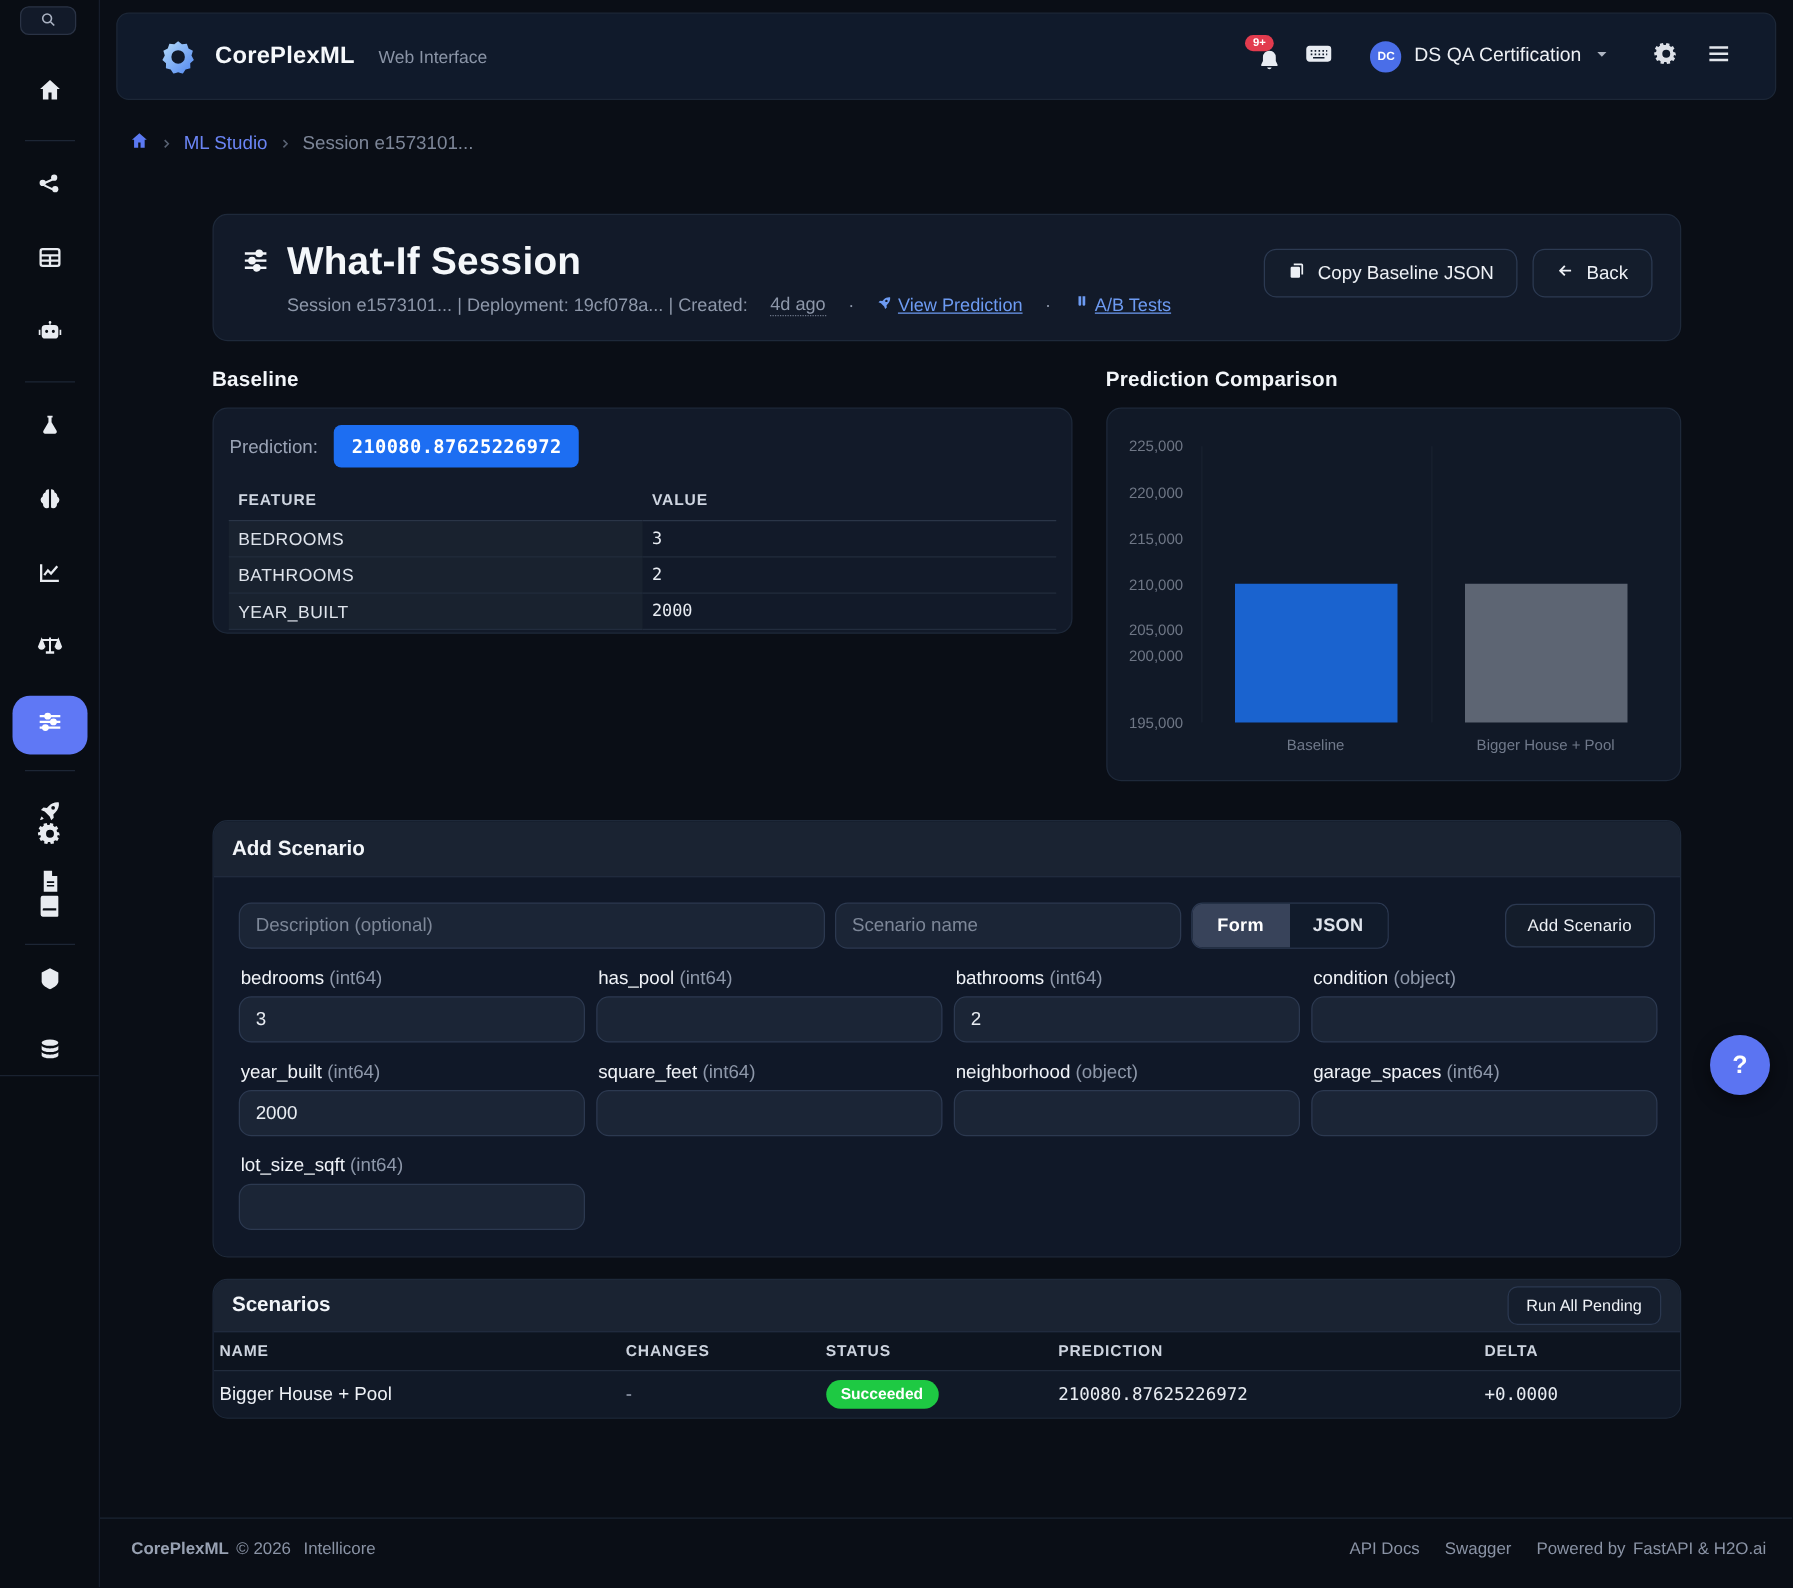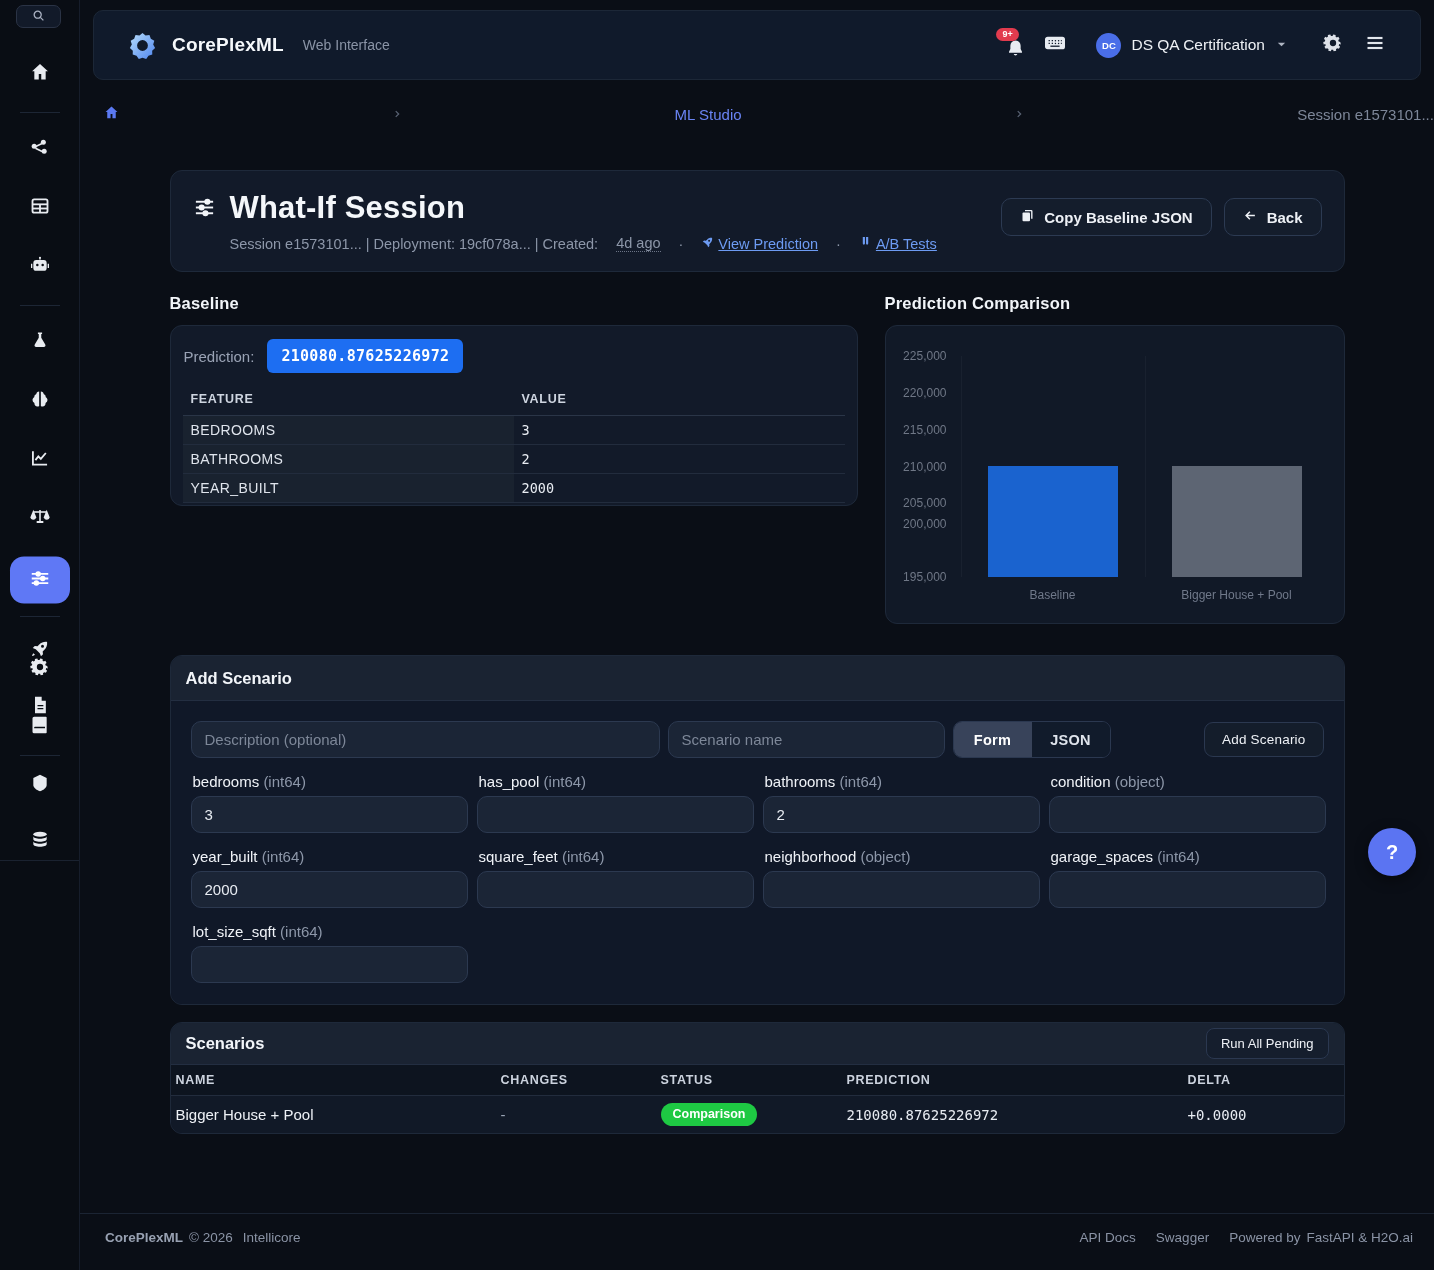--- a/index.html
+++ b/index.html
@@ -67,21 +67,21 @@
     flex:none;
   }
   .account-name { font-size:15.5px; color:#eef1f5; margin-left:10px; }
   .account svg { width:11px; height:11px; margin-left:11px; color:#aeb5c2; }
   .nav-gear { margin-left:36px; color:#dde1e8; cursor:pointer; display:flex; }
   .nav-gear svg { width:20px; height:20px; }
   .nav-burger { margin-left:22px; color:#e2e6ec; cursor:pointer; display:flex; }
   .nav-burger svg { width:20px; height:20px; }
 
   
-  .breadcrumb { display:flex; align-items:center; padding:25px 0 0 24px; font-size:15px; gap:9px;justify-content:space-between; }
+  .breadcrumb { display:flex; align-items:center; padding:25px 0 0 24px; font-size:15px; gap:9px; }
   .bc-home { color:#5b79f2; display:flex; cursor:pointer; }
   .bc-home svg { width:15px; height:15px; }
   .bc-sep { color:#596273; display:flex; }
   .bc-sep svg { width:10px; height:10px; }
   .bc-link { color:#6a84f4; text-decoration:none; cursor:pointer; }
   .bc-current { color:#7d8698; }
 
   
   .content { width:1175px; margin:0 auto; }
 
@@ -96,21 +96,20 @@
   .session-meta { font-size:14.5px; color:#8d97a9; margin-top:9px; display:flex; align-items:center; gap:18px; flex-wrap:wrap; }
   .meta-dotted { border-bottom:1px dotted #6b7486; }
   .meta-link { color:#6d9bf2; text-decoration:underline; cursor:pointer; display:inline-flex; align-items:center; gap:4px; }
   .meta-link svg { width:13px; height:13px; }
   .session-buttons { margin-left:auto; display:flex; gap:12px; padding-top:8px; }
   .btn {
     display:inline-flex; align-items:center; gap:9px;
     background:#141d2c; border:1px solid #2c3a52; border-radius:10px;
     color:#eef1f6; font-size:15px; padding:9px 18px; cursor:pointer;
     font-family:"Liberation Sans", sans-serif;
-    font-weight:bold;
   }
   .btn svg { width:15px; height:15px; }
 
   
   .row2 { display:flex; margin-top:22px; gap:27px; }
   .col-left { width:688px; }
   .col-right { width:460px; }
   .section-h { font-size:16.5px; font-weight:bold; color:#f2f5f9; letter-spacing:0.2px; }
 
   
@@ -609,21 +608,21 @@
       <div class="scen-head">
         <span>NAME</span>
         <span>CHANGES</span>
         <span>STATUS</span>
         <span>PREDICTION</span>
         <span>DELTA</span>
       </div>
       <div class="scen-row">
         <span>Bigger House + Pool</span>
         <span class="dash">-</span>
-        <span><span class="pill">Comparison</span></span>
+        <span><span class="pill">Succeeded</span></span>
         <span class="num">210080.87625226972</span>
         <span class="num">+0.0000</span>
       </div>
     </section>
 
   </div>
 
   <footer class="footer">
     <div class="f-left">
       <span class="f-brand">CorePlexML</span>

